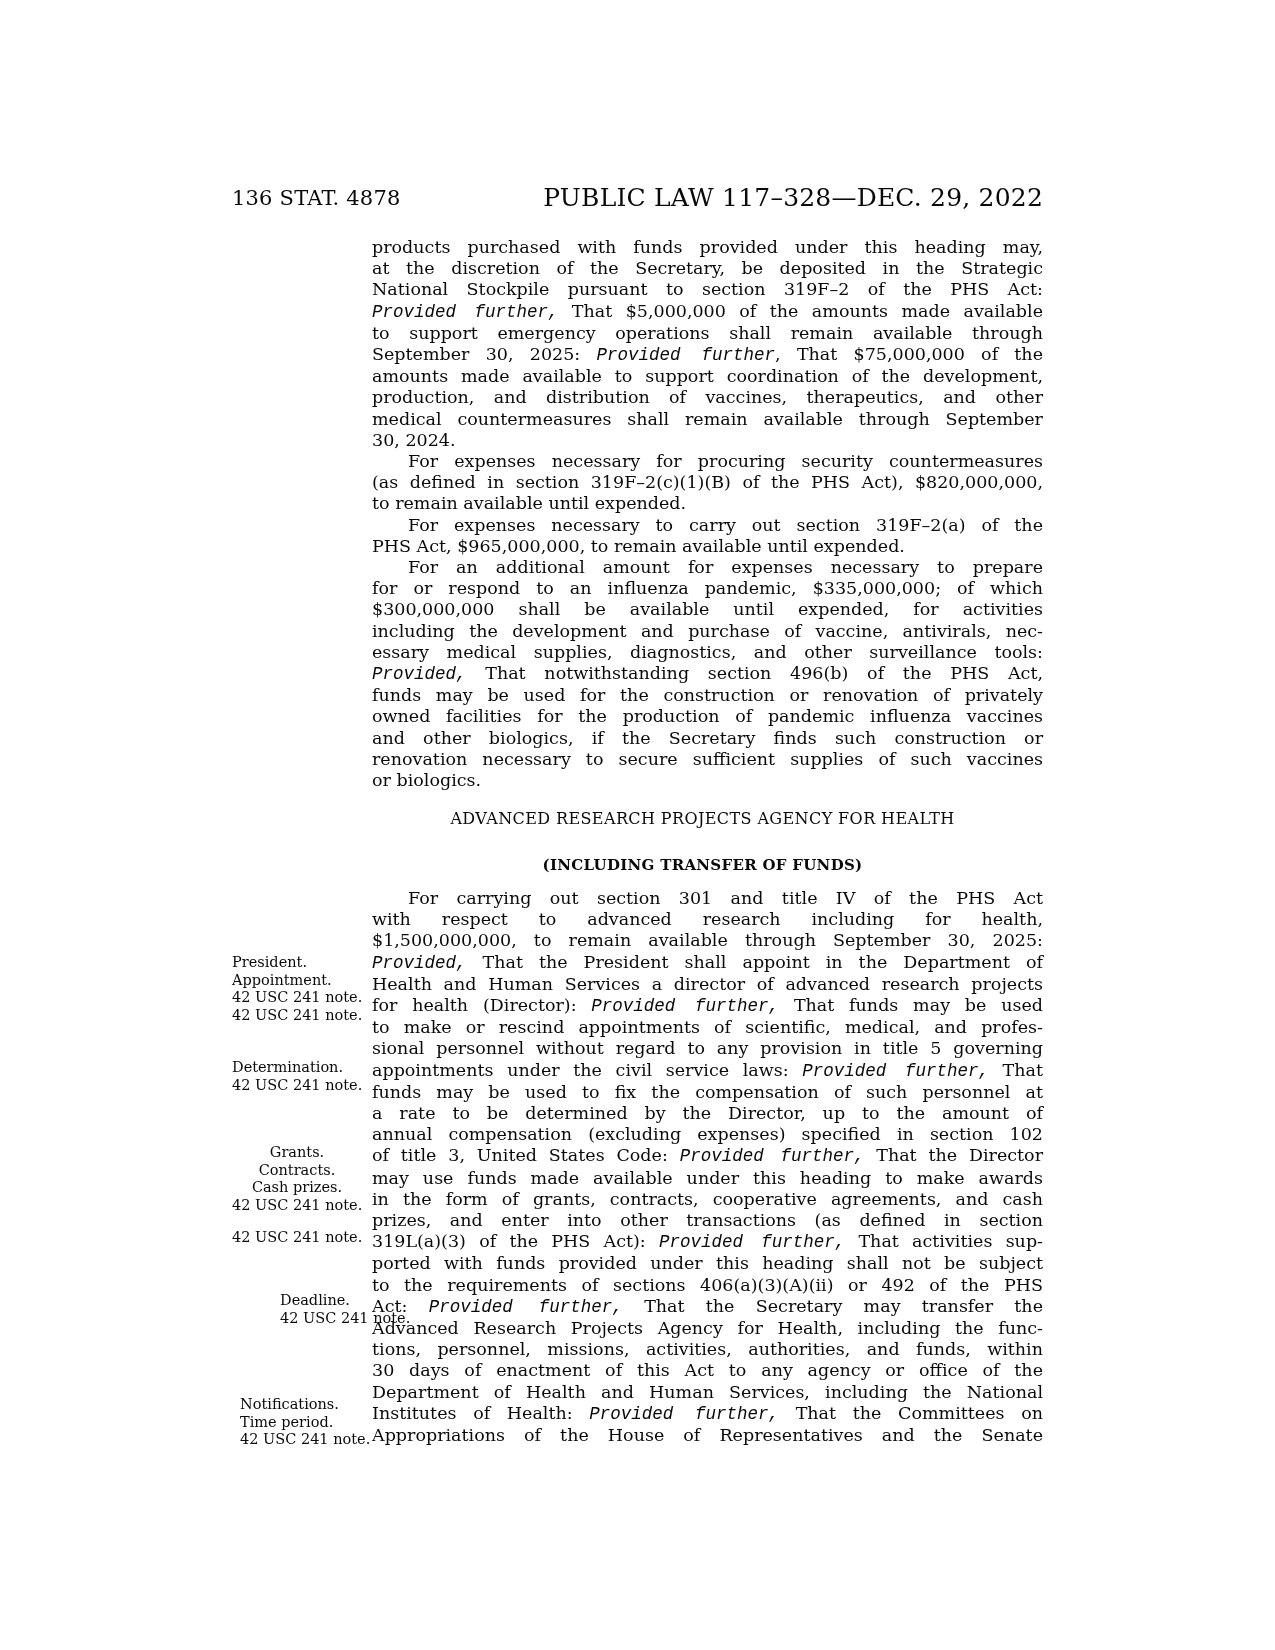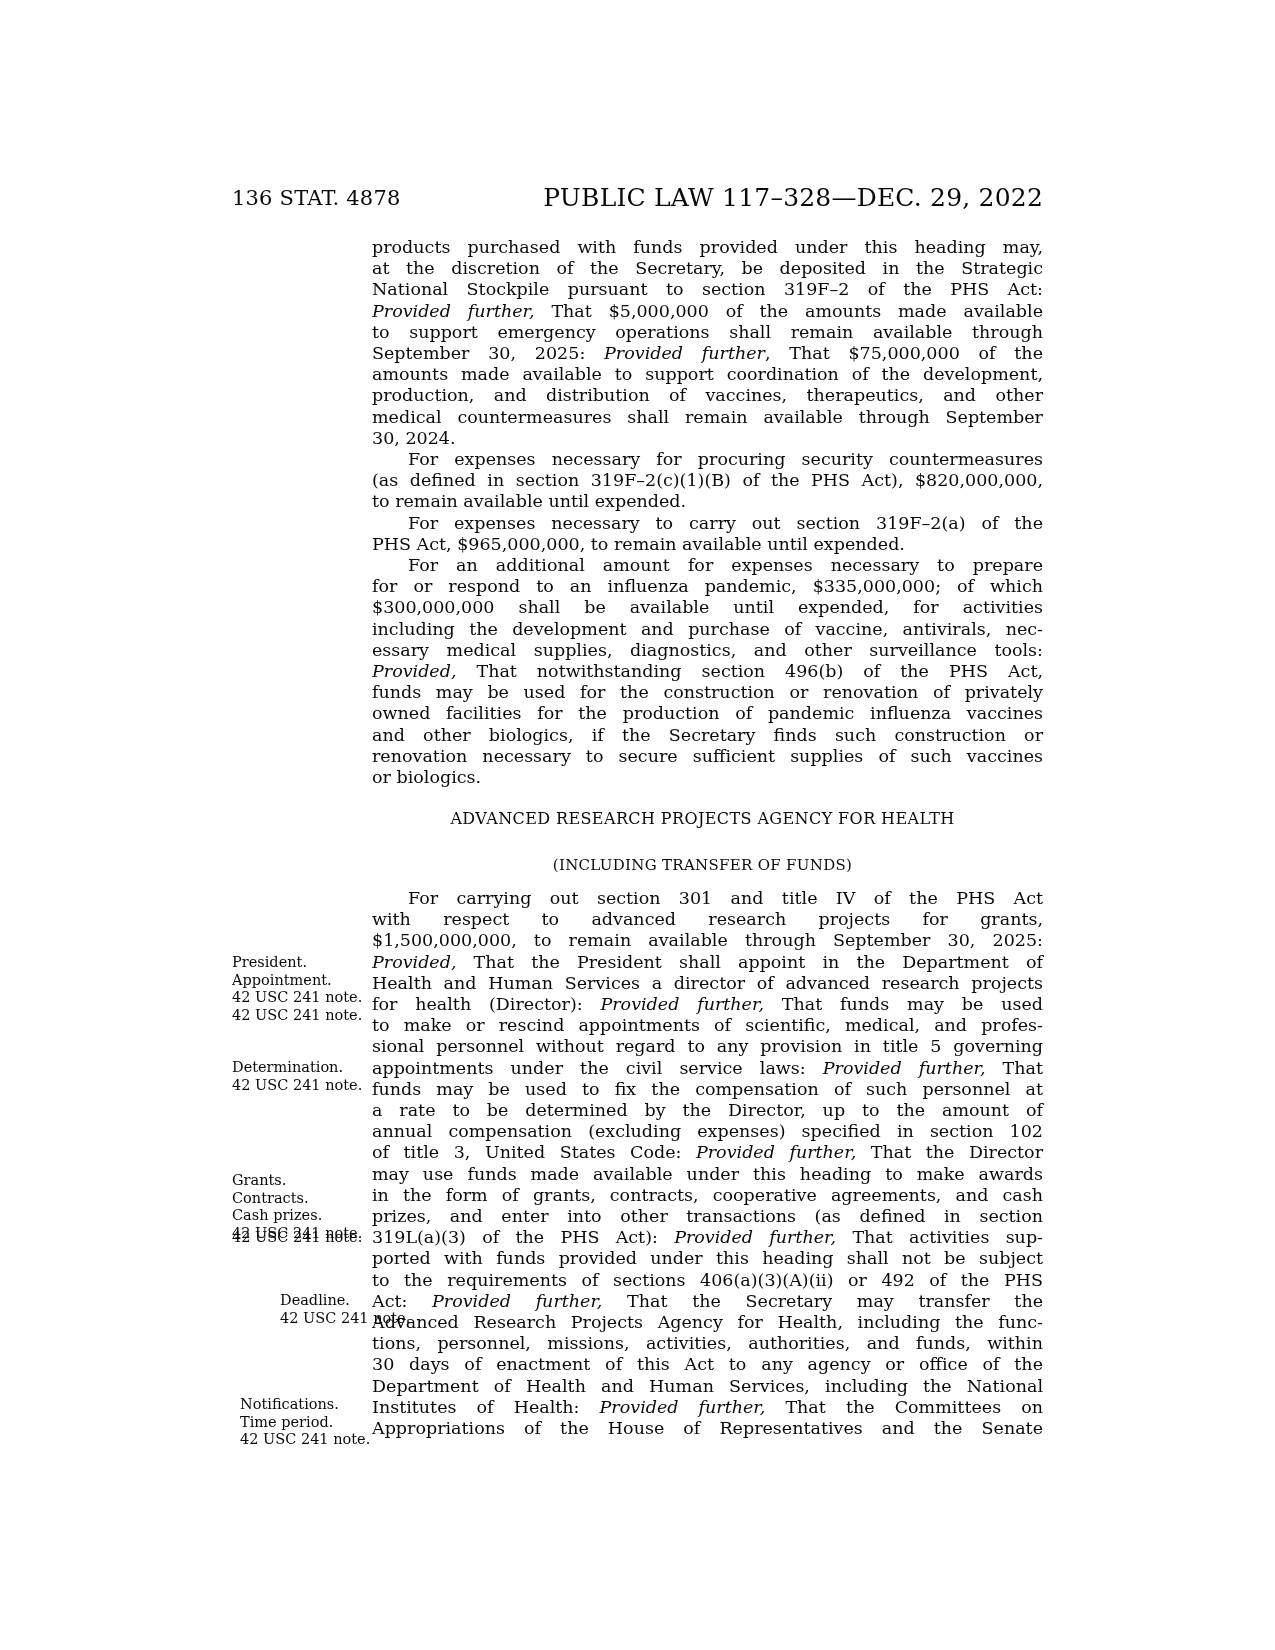--- a/index.html
+++ b/index.html
@@ -48,38 +48,39 @@
   #body-upper { top: 237px; }
   #body-lower { top: 888px; }
   .para { margin: 0; }
   .line {
     text-align: justify;
     text-align-last: justify;
     margin-left: 10px;
   }
   .line.lastline { text-align-last: left; }
   .line.indent { text-indent: 36px; }
-  .it { font-style: italic; }
+  .it { font-style: italic; font-family: Liberation Mono, monospace; }
   
   .acct-heading {
     position: absolute;
     left: 362px;
     width: 681px;
     text-align: center;
     white-space: nowrap;
   }
   #acct-heading-1 {
     top: 809px;
     font-size: 16px;
     letter-spacing: 0.4px;
   }
   #acct-heading-2 {
     top: 856px;
     font-size: 15px;
     letter-spacing: 0.3px;
+    font-weight: bold;
   }
   
   #margin-notes {
     position: absolute;
     left: 232px;
     top: 0;
     width: 130px;
     height: 1650px;
   }
   .note {
@@ -137,21 +138,21 @@
       </div>
     </div>
 
   <div id="acct-heading-1" class="acct-heading">ADVANCED RESEARCH PROJECTS AGENCY FOR HEALTH</div>
 
   <div id="acct-heading-2" class="acct-heading">(INCLUDING TRANSFER OF FUNDS)</div>
 
   <div id="body-lower" class="body-col">
       <div class="para">
         <div class="line indent"><span>For carrying out section 301 and title IV of the PHS Act</span></div>
-        <div class="line"><span>with respect to advanced research projects for grants,</span></div>
+        <div class="line"><span>with respect to advanced research including for health,</span></div>
         <div class="line"><span>$1,500,000,000, to remain available through September 30, 2025:</span></div>
         <div class="line"><span class="it">Provided,</span><span> That the President shall appoint in the Department of</span></div>
         <div class="line"><span>Health and Human Services a director of advanced research projects</span></div>
         <div class="line"><span>for health (Director): </span><span class="it">Provided further,</span><span> That funds may be used</span></div>
         <div class="line"><span>to make or rescind appointments of scientific, medical, and profes-</span></div>
         <div class="line"><span>sional personnel without regard to any provision in title 5 governing</span></div>
         <div class="line"><span>appointments under the civil service laws: </span><span class="it">Provided further,</span><span> That</span></div>
         <div class="line"><span>funds may be used to fix the compensation of such personnel at</span></div>
         <div class="line"><span>a rate to be determined by the Director, up to the amount of</span></div>
         <div class="line"><span>annual compensation (excluding expenses) specified in section 102</span></div>
@@ -176,21 +177,21 @@
       <div class="note" style="top: 954px;">
         <div>President.</div>
         <div>Appointment.</div>
         <div>42 USC 241 note.</div>
         <div>42 USC 241 note.</div>
       </div>
       <div class="note" style="top: 1059px;">
         <div>Determination.</div>
         <div>42 USC 241 note.</div>
       </div>
-      <div class="note" style="top: 1172px;">
+      <div class="note" style="top: 1144px; text-align: center;">
         <div>Grants.</div>
         <div>Contracts.</div>
         <div>Cash prizes.</div>
         <div>42 USC 241 note.</div>
       </div>
       <div class="note" style="top: 1229px;">
         <div>42 USC 241 note.</div>
       </div>
       <div class="note" style="top: 1292px; margin-left: 48px;">
         <div>Deadline.</div>

